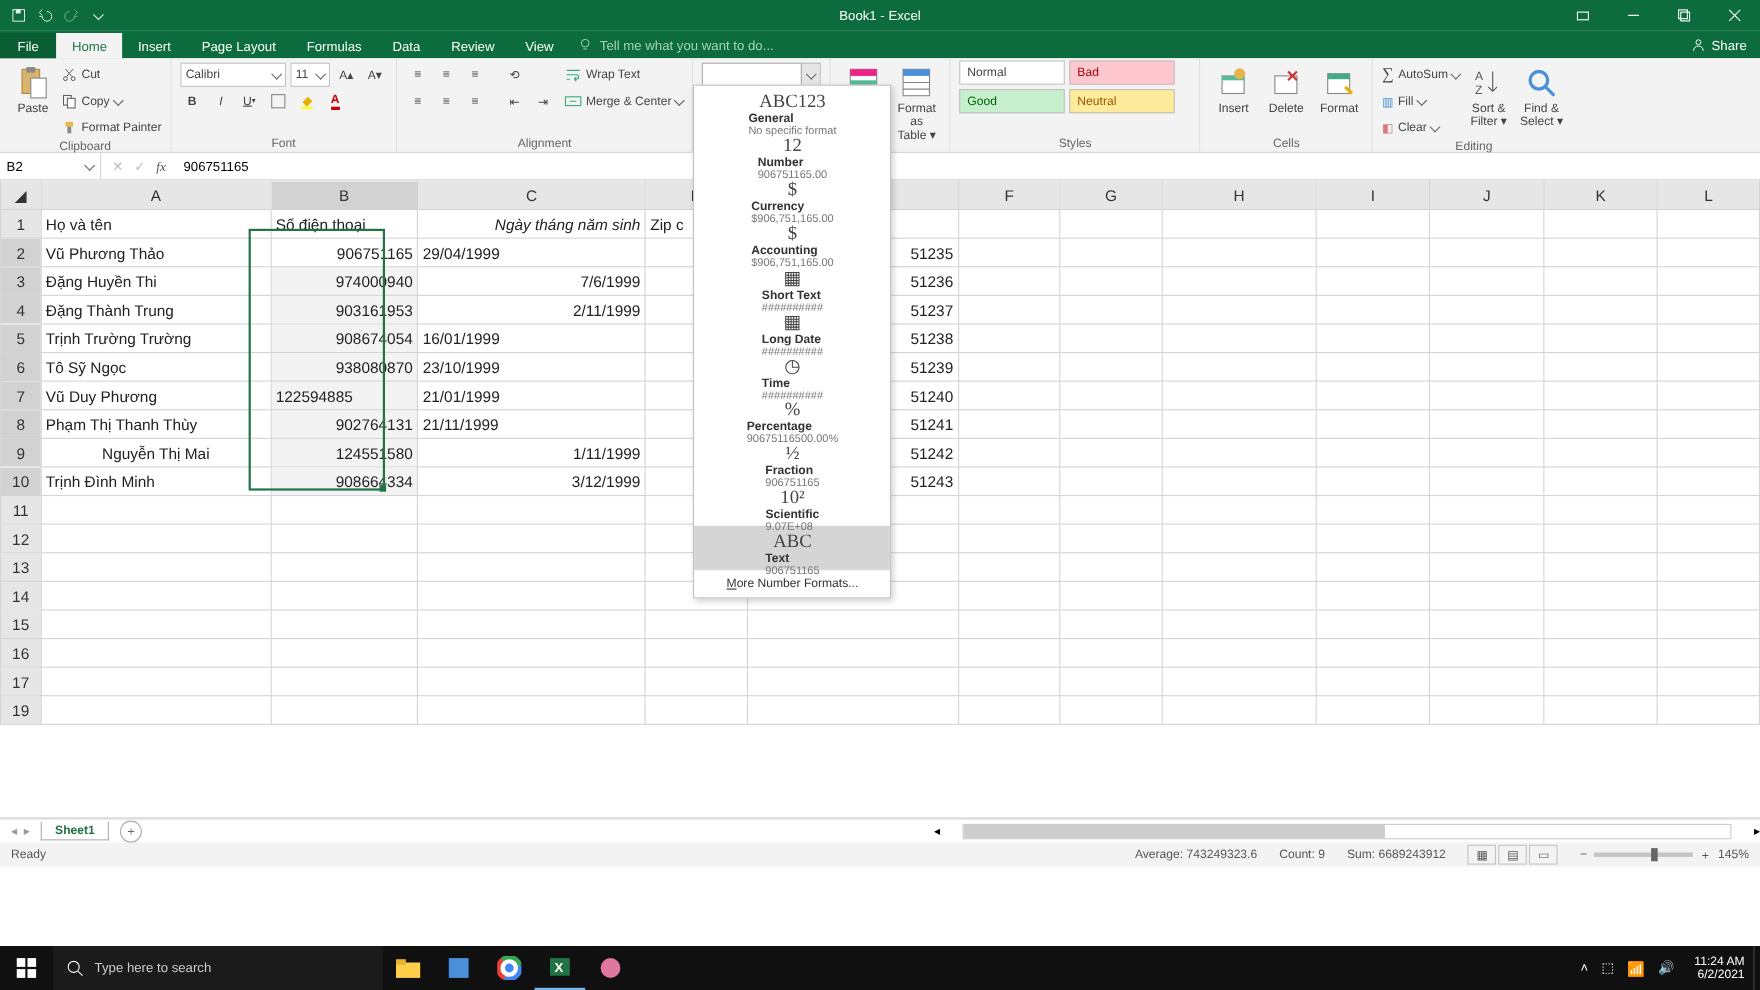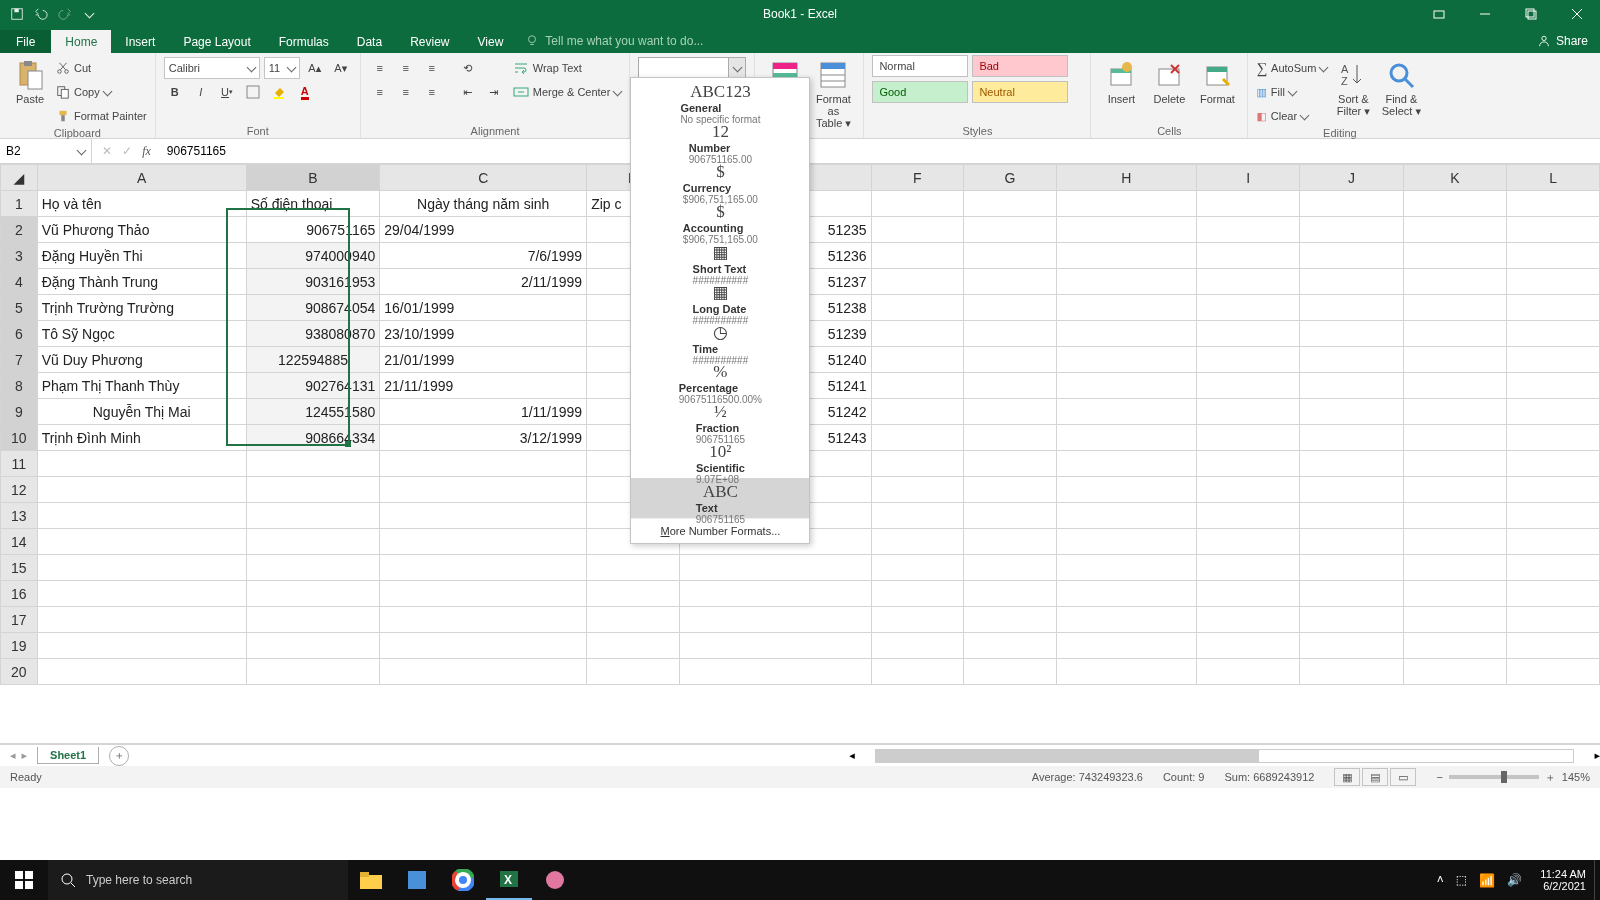--- a/index.html
+++ b/index.html
@@ -547,21 +547,21 @@
           <th>J</th>
           <th>K</th>
           <th>L</th>
         </tr>
       </thead>
     <tbody id="sheet-body">
         <tr>
           <th class="rowhdr">1</th>
           <td style="text-align: left;">Họ và tên</td>
           <td style="text-align: left;">Số điện thoại</td>
-          <td style="text-align: center;">Ngày tháng năm sinh</td>
+          <td style="text-align: right; font-style: italic;">Ngày tháng năm sinh</td>
           <td style="text-align: left;">Zip c</td>
           <td style="text-align: left;">i</td>
           <td></td>
           <td></td>
           <td></td>
           <td></td>
           <td></td>
           <td></td>
           <td></td>
         </tr>
@@ -636,21 +636,21 @@
           <td></td>
           <td></td>
           <td></td>
           <td></td>
           <td></td>
           <td></td>
         </tr>
         <tr>
           <th class="rowhdr selhdr">7</th>
           <td style="text-align: left;">Vũ Duy Phương</td>
-          <td style="text-align: center; background: rgb(243, 243, 243);">122594885</td>
+          <td style="text-align: left; background: rgb(243, 243, 243);">122594885</td>
           <td style="text-align: left;">21/01/1999</td>
           <td style="text-align: right;">83</td>
           <td style="text-align: right;">51240</td>
           <td></td>
           <td></td>
           <td></td>
           <td></td>
           <td></td>
           <td></td>
           <td></td>
@@ -800,35 +800,20 @@
           <td></td>
           <td></td>
           <td></td>
           <td></td>
           <td></td>
           <td></td>
           <td></td>
         </tr>
         <tr>
           <th class="rowhdr">19</th>
-          <td style="text-align: left;"></td>
-          <td style="text-align: right;"></td>
-          <td style="text-align: right;"></td>
-          <td style="text-align: right;"></td>
-          <td style="text-align: right;"></td>
-          <td></td>
-          <td></td>
-          <td></td>
-          <td></td>
-          <td></td>
-          <td></td>
-          <td></td>
-        </tr>
-        <tr>
-          <th class="rowhdr">20</th>
           <td style="text-align: left;"></td>
           <td style="text-align: right;"></td>
           <td style="text-align: right;"></td>
           <td style="text-align: right;"></td>
           <td style="text-align: right;"></td>
           <td></td>
           <td></td>
           <td></td>
           <td></td>
           <td></td>

